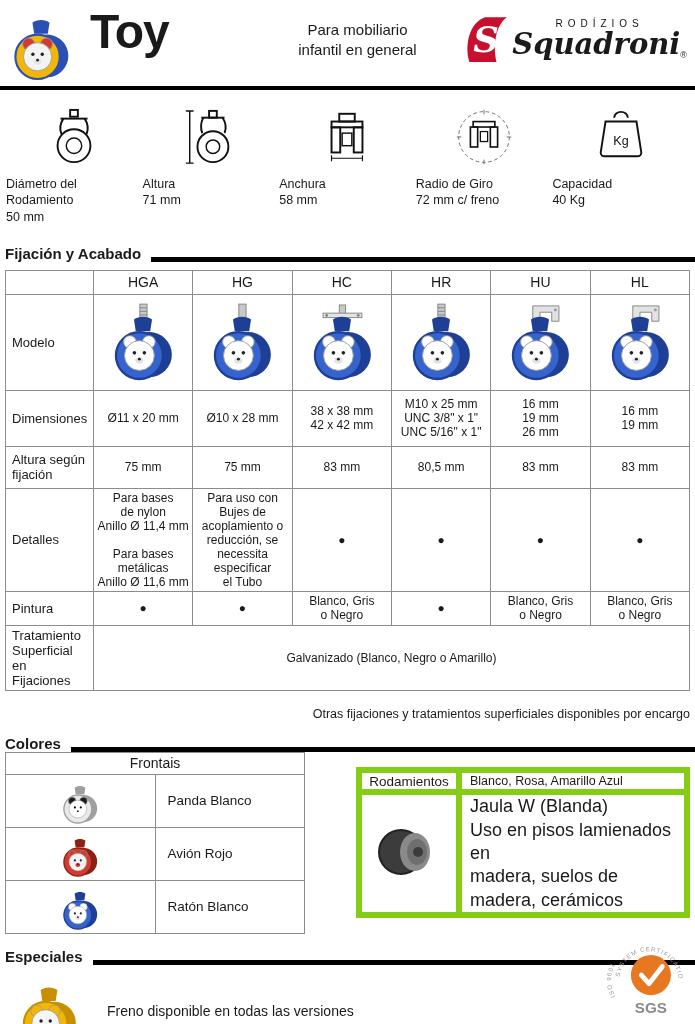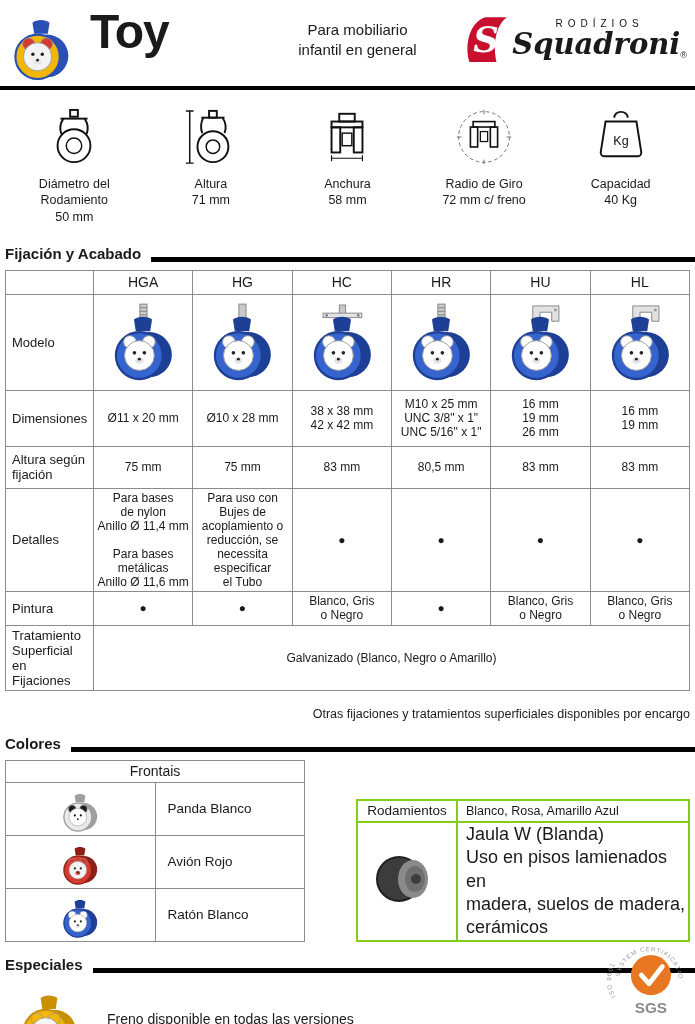--- a/index.html
+++ b/index.html
@@ -16,21 +16,21 @@
   .brand-emblem svg { width: 100%; height: 100%; }
   .brand-text { text-align: center; }
   .brand-top { font-size: 10px; letter-spacing: 5px; font-weight: normal; color: #111; border-bottom: 0; margin-bottom: 1px; white-space: nowrap; }
   .brand-name-row { position: relative; }
   .brand-name { font-family: "DejaVu Serif", serif; font-style: italic; font-weight: bold; font-size: 29px; line-height: 1; }
   .brand-reg { font-size: 9px; vertical-align: sub; }
   .hr-black { height: 4px; background: #000; }
 
   
   .specs { display: flex; padding: 16px 6px 6px; }
-  .spec { flex: 1; text-align: center; }
+  .spec { flex: 1; text-align: left; }
   .spec-icon { height: 60px; display: flex; align-items: flex-end; justify-content: center; }
   .spec-icon svg { height: 58px; }
   .spec-label { margin-top: 10px; font-size: 12.5px; line-height: 1.3; }
   .spec-value { font-size: 12.5px; line-height: 1.3; }
 
   
   .section-head { display: flex; align-items: flex-end; margin: 14px 0 0 0; padding-left: 5px; }
   .section-title { font-size: 15px; font-weight: bold; white-space: nowrap; margin-right: 10px; }
   .section-rule { flex: 1; height: 5px; background: #000; }
 
@@ -50,30 +50,30 @@
   .s11 { font-size: 11px; }
   .left { text-align: left; padding-left: 5px; }
   .dot { font-size: 13px; }
   .trat-val { font-size: 14px; }
   .caster-lg { width: 74px; height: 90px; margin: 0 auto; }
   .caster-lg svg, .caster-sm svg, .header-caster svg, .esp-caster svg { width: 100%; height: 100%; }
 
   .note { text-align: right; font-size: 12.5px; margin: 16px 5px 0; }
 
   
-  .colores-wrap { display: flex; align-items: flex-end; margin: 8px 5px 0; }
+  .colores-wrap { display: flex; align-items: center; margin: 0 5px 0; }
   table.fronttable { border-collapse: collapse; width: 300px; table-layout: fixed; }
   .fronttable td { border: 1px solid #8c8c8c; vertical-align: middle; }
   .front-head { height: 22px; text-align: center; font-size: 14px; }
   .front-img { width: 85px; height: 53px; text-align: center; }
   .front-label { font-size: 13.5px; padding-left: 12px; text-align: left; }
   .caster-sm { width: 44px; height: 48px; margin: 2px auto; }
 
   table.rodtable { border-collapse: collapse; width: 334px; margin-left: 51px; table-layout: fixed; }
-  .rodtable td { border: 2px solid #84cc16; vertical-align: middle; }
+  .rodtable td { border: 6px solid #84cc16; vertical-align: middle; }
   .rod-title { width: 100px; height: 22px; text-align: center; font-size: 13.5px; }
   .rod-colors { font-size: 12.5px; padding-left: 8px; text-align: left; }
   .rod-img { width: 100px; height: 62px; text-align: center; }
   .rod-img svg { width: 72px; height: 52px; }
   .rod-desc { font-size: 18px; line-height: 1.3; padding-left: 8px; text-align: left; white-space: pre-line; }
 
   
   .esp-row { display: flex; align-items: center; margin: 10px 5px 0; }
   .esp-caster { width: 88px; height: 72px; }
   .esp-text { font-size: 14px; margin-left: 14px; }

